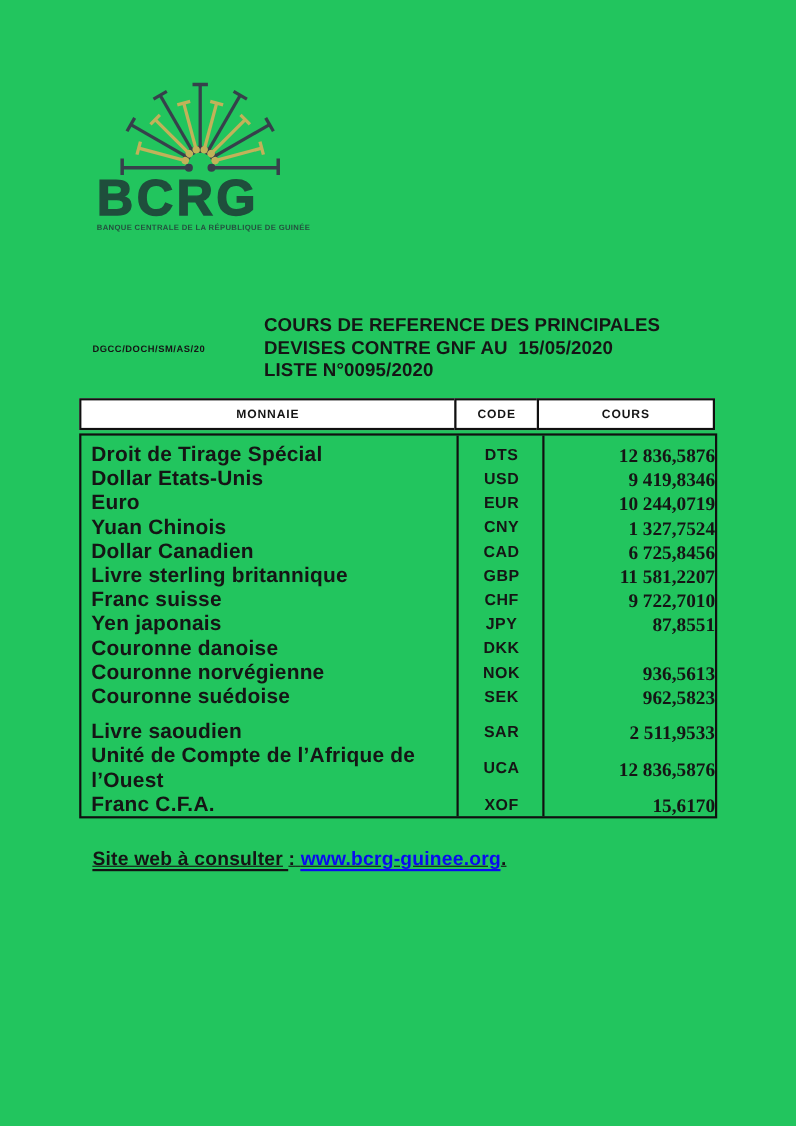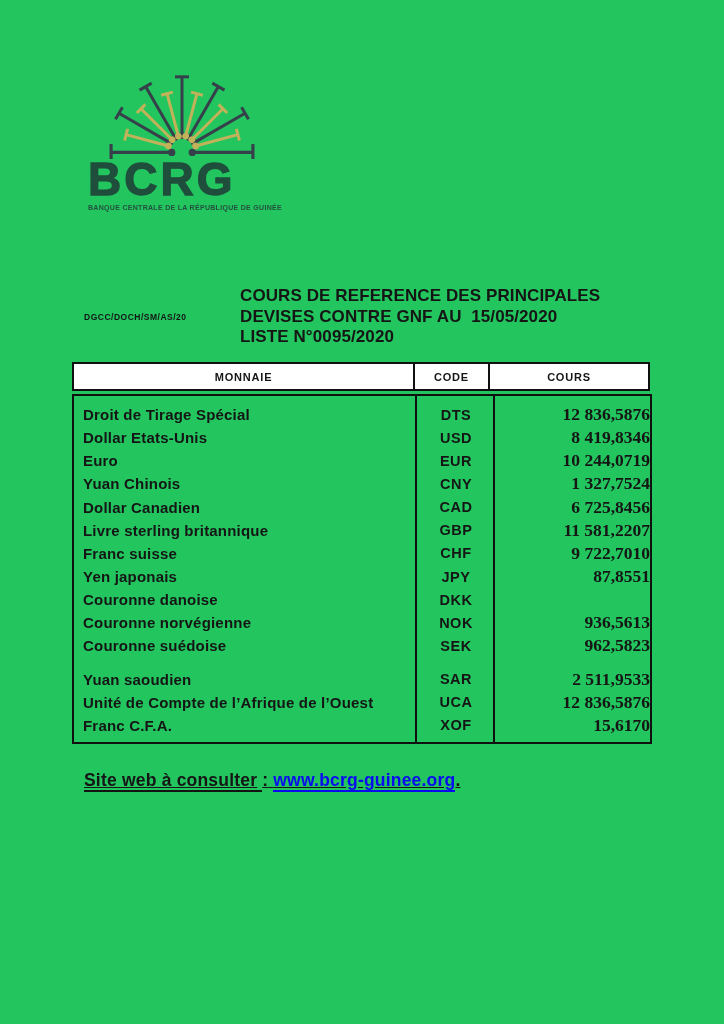--- a/index.html
+++ b/index.html
@@ -69,21 +69,21 @@
   }
   .vline { position:absolute; top:0; bottom:0; width:2.5px; background:#101010; }
   .vline.v1 { left:340.5px; }
   .vline.v2 { left:418.5px; }
 
   .trow { display:flex; flex:1; align-items:center; }
   .trow.gap { margin-top:10px; }
   .td { box-sizing:border-box; }
   .td.monnaie {
     width:343px; padding-left:9px;
-    font-size:15px; font-weight:700; letter-spacing:0.2px;
+    font-size:19px; font-weight:700; letter-spacing:0.2px;
   }
   .td.code {
     width:78px; text-align:center;
     font-size:14.5px; font-weight:700; letter-spacing:0.5px;
   }
   .td.cours {
     flex:1; text-align:right; 
     font-family:"Liberation Serif", serif;
     font-size:17.5px; font-weight:700;
   }
@@ -198,21 +198,21 @@
       <div class="vline v2"></div>
 
     <div class="trow">
           <div class="td monnaie">Droit de Tirage Spécial</div>
           <div class="td code">DTS</div>
           <div class="td cours">12 836,5876</div>
         </div>
         <div class="trow">
           <div class="td monnaie">Dollar Etats-Unis</div>
           <div class="td code">USD</div>
-          <div class="td cours">8 419,8346</div>
+          <div class="td cours">9 419,8346</div>
         </div>
         <div class="trow">
           <div class="td monnaie">Euro</div>
           <div class="td code">EUR</div>
           <div class="td cours">10 244,0719</div>
         </div>
         <div class="trow">
           <div class="td monnaie">Yuan Chinois</div>
           <div class="td code">CNY</div>
           <div class="td cours">1 327,7524</div>
@@ -245,21 +245,21 @@
           <div class="td monnaie">Couronne norvégienne</div>
           <div class="td code">NOK</div>
           <div class="td cours">936,5613</div>
         </div>
         <div class="trow">
           <div class="td monnaie">Couronne suédoise</div>
           <div class="td code">SEK</div>
           <div class="td cours">962,5823</div>
         </div>
         <div class="trow gap">
-          <div class="td monnaie">Yuan saoudien</div>
+          <div class="td monnaie">Livre saoudien</div>
           <div class="td code">SAR</div>
           <div class="td cours">2 511,9533</div>
         </div>
         <div class="trow">
           <div class="td monnaie">Unité de Compte de l’Afrique de l’Ouest</div>
           <div class="td code">UCA</div>
           <div class="td cours">12 836,5876</div>
         </div>
         <div class="trow">
           <div class="td monnaie">Franc C.F.A.</div>

